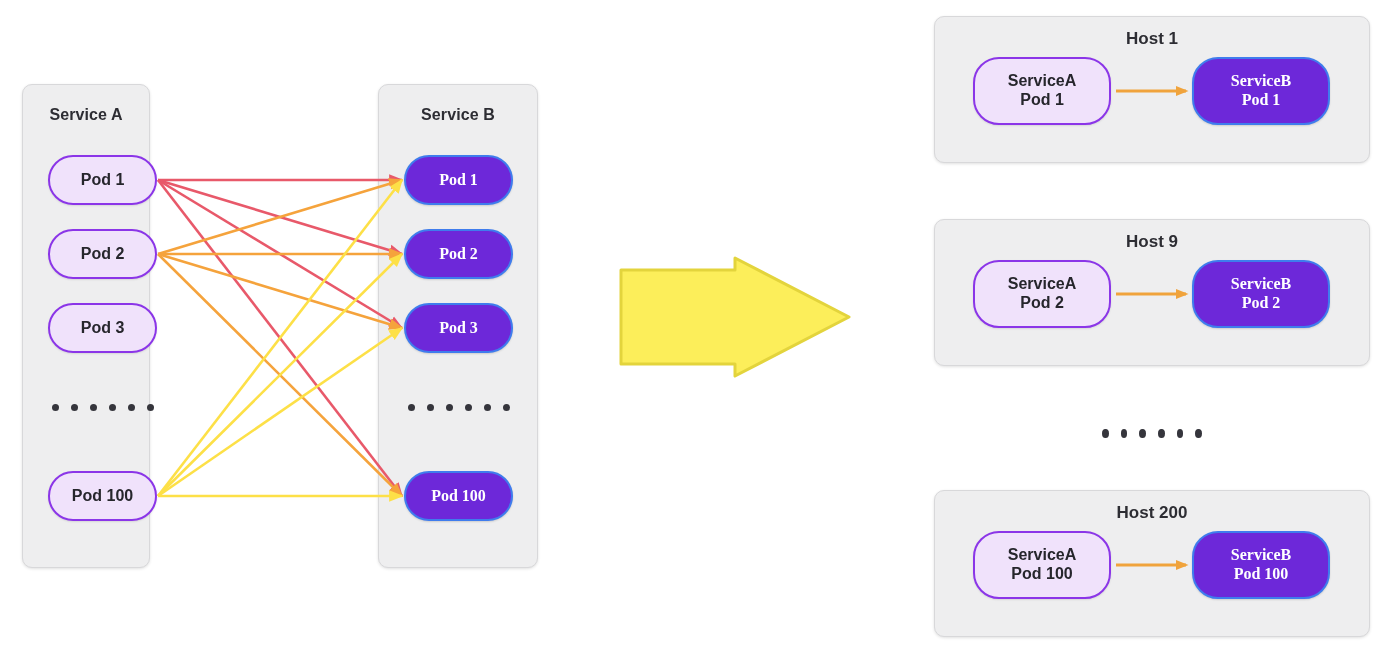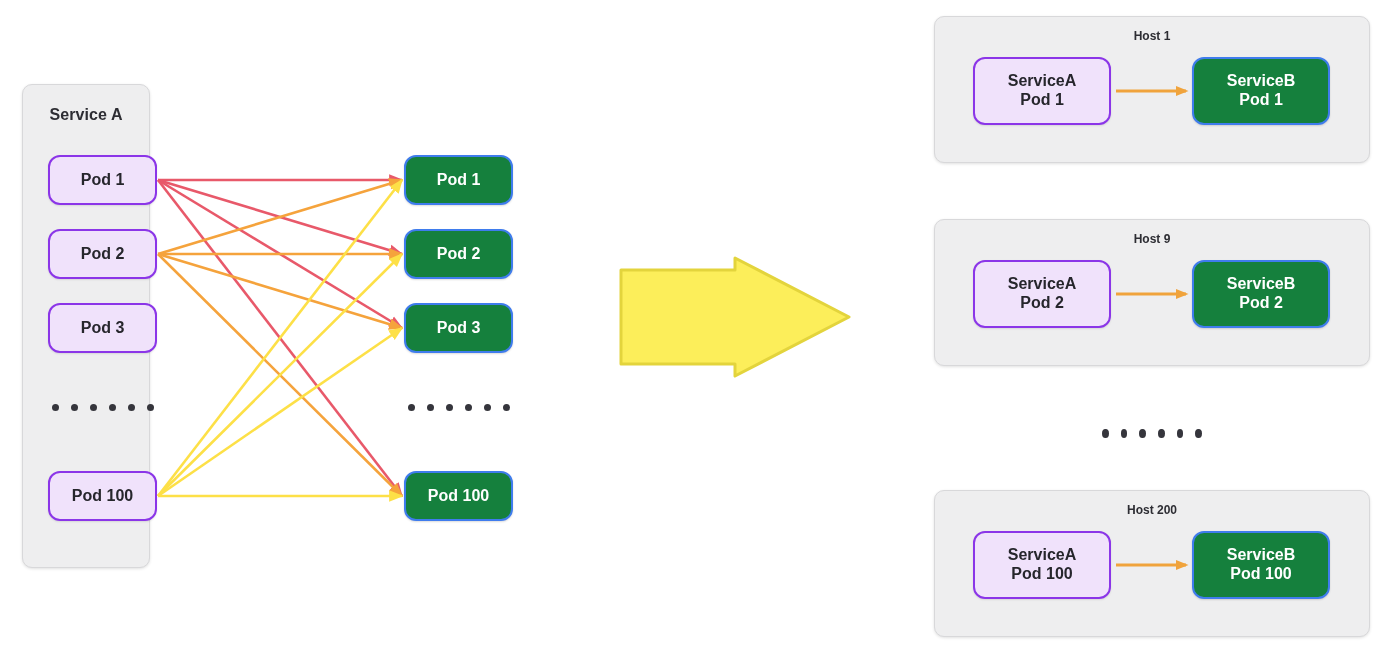--- a/index.html
+++ b/index.html
@@ -42,38 +42,39 @@
     font-weight: bold;
     color: #2d2d33;
     letter-spacing: .1px;
   }
 
   
   .pod {
     display: flex;
     align-items: center;
     justify-content: center;
-    border-radius: 12px;
+    border-radius: 26px;
     font-size: 16px;
     font-weight: bold;
     text-align: center;
     line-height: 1.18;
     box-sizing: border-box;
   }
   .pod-a {
     background: #f0e2fb;
     border: 2.4px solid #8b35e8;
     color: #26262c;
     box-shadow: 0 1px 2px rgba(0,0,0,0.10);
   }
   .pod-b {
-    background: #15803d;
+    background: #6d28d9;
     border: 2.4px solid #3f7ced;
     color: #ffffff;
     box-shadow: 0 1px 2px rgba(0,0,0,0.14);
+    font-family: Liberation Serif, serif;
   }
 
   
   .dots {
     display: flex;
     align-items: center;
     justify-content: center;
     gap: 12px;
   }
   .dots .dot {
@@ -94,21 +95,21 @@
     border: 1px solid #d8d8da;
     border-radius: 10px;
     box-shadow: 0 1px 3px rgba(0,0,0,0.12);
   }
   .host-title {
     position: absolute;
     left: 0;
     right: 0;
     top: 12px;
     text-align: center;
-    font-size: 12px;
+    font-size: 17px;
     font-weight: bold;
     color: #2d2d33;
   }
 
   
   #links, #host-arrows, #big-arrow {
     position: absolute;
     left: 0; top: 0;
     width: 1391px;
     height: 660px;
@@ -131,20 +132,23 @@
 
   <div class="abs dots" style="left:48px; top:398px; width:109px; height:18px;">
       <span class="dot"></span>
       <span class="dot"></span>
       <span class="dot"></span>
       <span class="dot"></span>
       <span class="dot"></span>
       <span class="dot"></span>
     </div>
 
+  <div class="abs service-panel" style="left:378px; top:84px; width:160px; height:484px;">
+    <div class="service-title" style="top:21px;">Service B</div>
+  </div>
 
   <div class="abs pod pod-b" style="left:404px; top:155px; width:109px; height:50px;">Pod 1</div>
   <div class="abs pod pod-b" style="left:404px; top:229px; width:109px; height:50px;">Pod 2</div>
   <div class="abs pod pod-b" style="left:404px; top:303px; width:109px; height:50px;">Pod 3</div>
   <div class="abs pod pod-b" style="left:404px; top:471px; width:109px; height:50px;">Pod 100</div>
 
   <div class="abs dots" style="left:404px; top:398px; width:109px; height:18px;">
       <span class="dot"></span>
       <span class="dot"></span>
       <span class="dot"></span>

